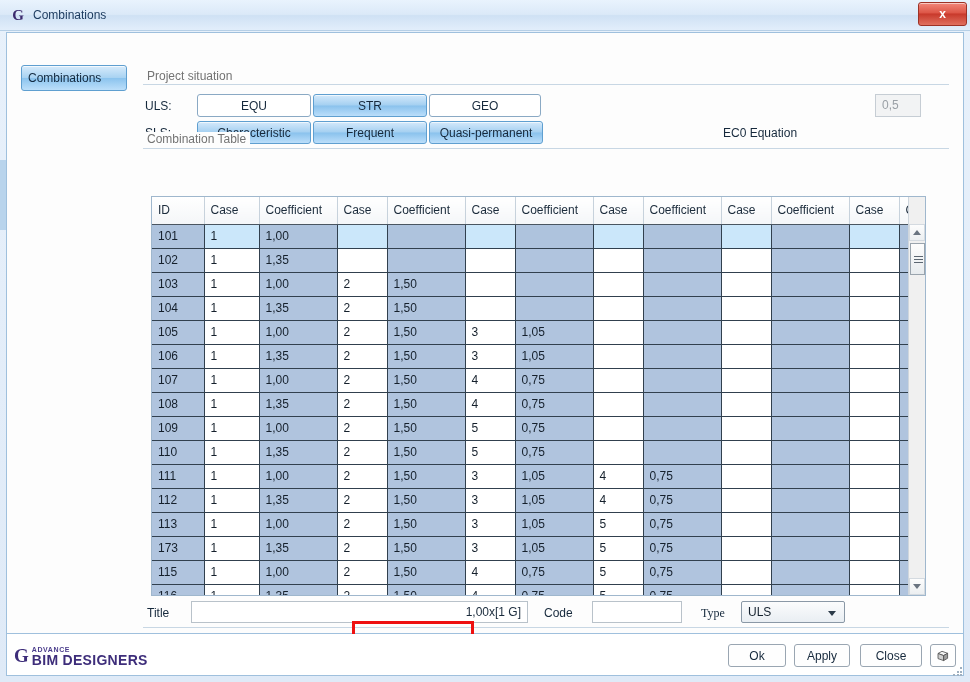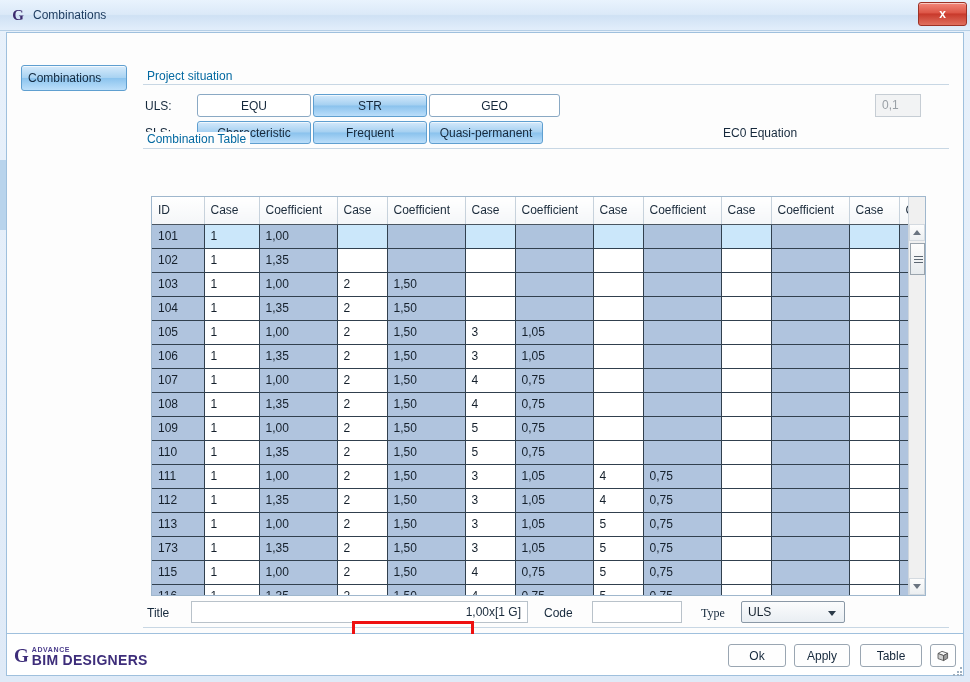--- a/index.html
+++ b/index.html
@@ -62,21 +62,21 @@
   }
   .tabbtn.sel {
     background: linear-gradient(180deg,#d7ebfb 0%,#a9d3f2 48%,#8cc4ee 52%,#bcdffa 100%);
     border:1px solid #5f9fd0;
     box-shadow: inset 0 1px 0 rgba(255,255,255,.7);
   }
   #tab-combinations { top:32px; }
   #tab-design { top:62px; }
   
   .grplabel {
-    position:absolute; font-size:12px; color:#0369a1; background:#fdfdfd;
+    position:absolute; font-size:12px; color:#737373; background:#fdfdfd;
     padding:0 4px;
   }
   .grpline {
     position:absolute; height:1px; background:#c8d7e4;
   }
   
   .tgl {
     position:absolute; height:23px; box-sizing:border-box;
     border:1px solid #8aa9c4; border-radius:3px;
     background:#ffffff; font-size:12px; color:#16293c;
@@ -226,28 +226,28 @@
   <div id="client">
 
     <div class="tabbtn sel" id="tab-combinations">Combinations</div>
 
     <div class="grplabel" style="left:136px; top:36px;">Project situation</div>
     <div class="grpline" style="left:136px; top:51px; width:806px;"></div>
 
     <div class="rowlabel" style="left:138px; top:66px;">ULS:</div>
     <div class="tgl" style="left:190px; top:61px; width:114px;">EQU</div>
     <div class="tgl on" style="left:306px; top:61px; width:114px;">STR</div>
-    <div class="tgl" style="left:422px; top:61px; width:131px;">GEO</div>
+    <div class="tgl" style="left:422px; top:61px; width:112px;">GEO</div>
 
     <div class="rowlabel" style="left:138px; top:93px;">SLS:</div>
     <div class="tgl on" style="left:190px; top:88px; width:114px;">Characteristic</div>
     <div class="tgl on" style="left:306px; top:88px; width:114px;">Frequent</div>
     <div class="tgl on" style="left:422px; top:88px; width:114px;">Quasi-permanent</div>
 
-    <div class="rofield" style="left:868px; top:61px; width:46px;">0,1</div>
+    <div class="rofield" style="left:868px; top:61px; width:46px;">0,5</div>
 
     <div class="rowlabel" style="left:716px; top:93px;">EC0 Equation</div>
 
     <div class="grplabel" style="left:136px; top:99px;">Combination Table</div>
     <div class="grpline" style="left:136px; top:115px; width:806px;"></div>
 
     <div id="tablewrap">
       <table class="grid">
         <thead>
             <tr id="grid-head">
@@ -576,21 +576,21 @@
   <div id="logo">
     <span class="g">G</span>
     <span class="txt">
       <span class="adv">ADVANCE</span>
       <span class="bim">BIM DESIGNERS</span>
     </span>
   </div>
 
   <div class="btn" style="left:728px; top:644px; width:58px;">Ok</div>
   <div class="btn" style="left:794px; top:644px; width:56px;">Apply</div>
-  <div class="btn" style="left:860px; top:644px; width:62px;">Table</div>
+  <div class="btn" style="left:860px; top:644px; width:62px;">Close</div>
   <div class="btn" style="left:930px; top:644px; width:26px;">
     <svg width="14" height="14" viewBox="0 0 14 14">
       <path d="M2 4.5 L6 2.3 L11.6 4.3 L7.6 6.6 Z" fill="#f3f3f3" stroke="#4a4a4a" stroke-width="0.8"></path>
       <path d="M2 4.5 L7.6 6.6 L7.6 11.6 L2 9.6 Z" fill="#cfcfcf" stroke="#4a4a4a" stroke-width="0.8"></path>
       <path d="M7.6 6.6 L11.6 4.3 L11.6 9.3 L7.6 11.6 Z" fill="#9d9d9d" stroke="#4a4a4a" stroke-width="0.8"></path>
     </svg>
   </div>
 
   <div id="grip"></div>
 </div>

